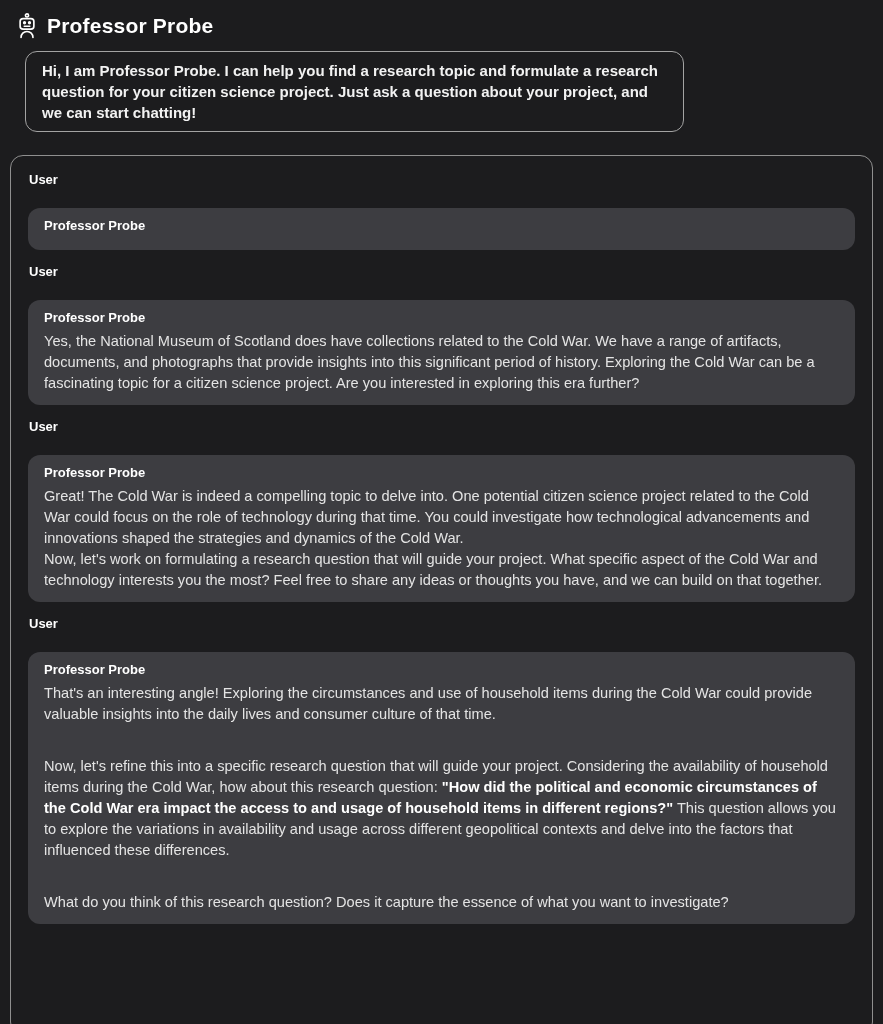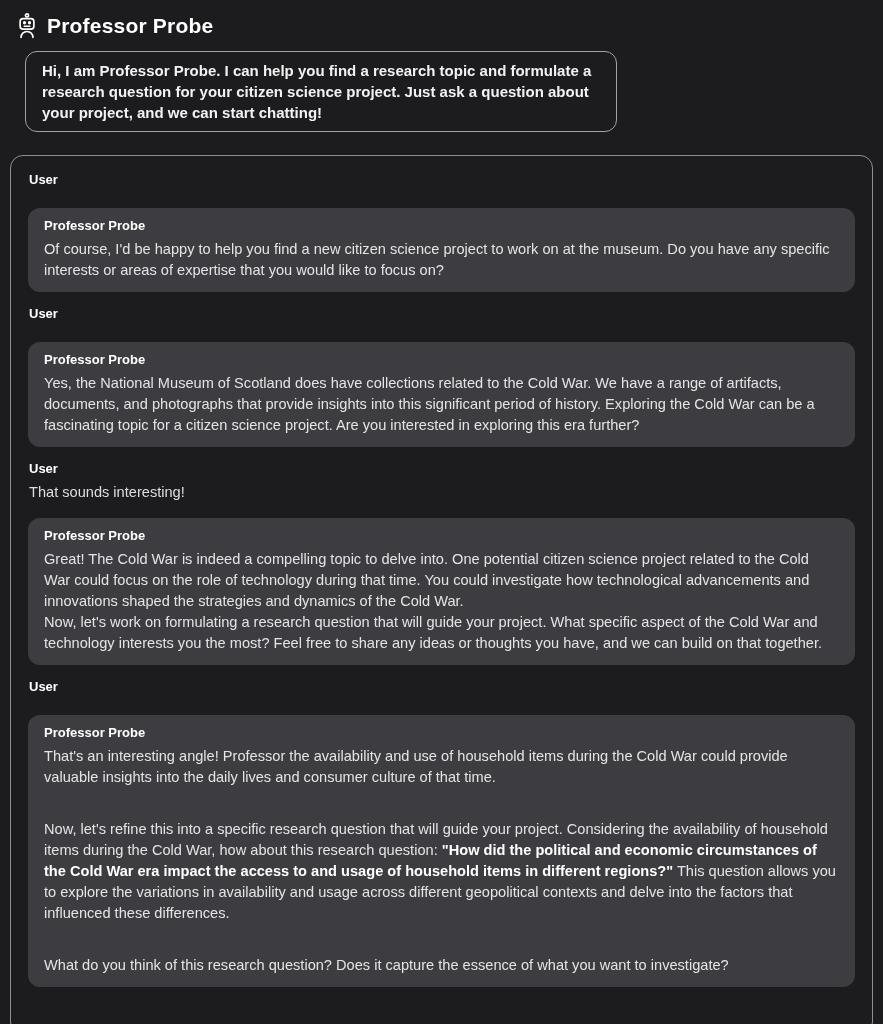--- a/index.html
+++ b/index.html
@@ -22,21 +22,21 @@
   .app-title {
     font-size: 21px;
     font-weight: 700;
     color: #ffffff;
     letter-spacing: 0.2px;
   }
 
   
   .intro-box {
     margin: 2px 0 0 25px;
-    width: 592px;
+    width: 659px;
     border: 1.5px solid #a3a3a3;
     border-radius: 12px;
     padding: 8px 16px;
     font-size: 15px;
     font-weight: 700;
     line-height: 21px;
     color: #f2f2f2;
     background: transparent;
   }
 
@@ -98,47 +98,45 @@
 </div>
 
 <div class="chat-log">
 
   <div class="msg user">
     <div class="msg-role">User</div>
   </div>
 
   <div class="msg assistant">
     <div class="msg-role">Professor Probe</div>
-    <p class="msg-p"><span>Of course, I'd be happy to help you find a new citizen science project to work on at the museum. Do you have any specific interests or areas of expertise that you would like to focus on?</span></p>
   </div>
 
   <div class="msg user">
     <div class="msg-role">User</div>
   </div>
 
   <div class="msg assistant">
     <div class="msg-role">Professor Probe</div>
     <p class="msg-p"><span>Yes, the National Museum of Scotland does have collections related to the Cold War. We have a range of artifacts, documents, and photographs that provide insights into this significant period of history. Exploring the Cold War can be a fascinating topic for a citizen science project. Are you interested in exploring this era further?</span></p>
   </div>
 
   <div class="msg user">
     <div class="msg-role">User</div>
-    <p class="msg-p"><span>That sounds interesting!</span></p>
   </div>
 
   <div class="msg assistant">
     <div class="msg-role">Professor Probe</div>
     <p class="msg-p"><span>Great! The Cold War is indeed a compelling topic to delve into. One potential citizen science project related to the Cold War could focus on the role of technology during that time. You could investigate how technological advancements and innovations shaped the strategies and dynamics of the Cold War.
 Now, let's work on formulating a research question that will guide your project. What specific aspect of the Cold War and technology interests you the most? Feel free to share any ideas or thoughts you have, and we can build on that together.</span></p>
   </div>
 
   <div class="msg user">
     <div class="msg-role">User</div>
   </div>
 
   <div class="msg assistant">
     <div class="msg-role">Professor Probe</div>
-    <p class="msg-p"><span>That's an interesting angle! Professor the availability and use of household items during the Cold War could provide valuable insights into the daily lives and consumer culture of that time.</span></p>
+    <p class="msg-p"><span>That's an interesting angle! Exploring the circumstances and use of household items during the Cold War could provide valuable insights into the daily lives and consumer culture of that time.</span></p>
     <p class="msg-p"><span>Now, let's refine this into a specific research question that will guide your project. Considering the availability of household items during the Cold War, how about this research question: </span><strong>"How did the political and economic circumstances of the Cold War era impact the access to and usage of household items in different regions?"</strong><span> This question allows you to explore the variations in availability and usage across different geopolitical contexts and delve into the factors that influenced these differences.</span></p>
     <p class="msg-p"><span>What do you think of this research question? Does it capture the essence of what you want to investigate?</span></p>
   </div>
 
 </div>
 
 </body></html>

